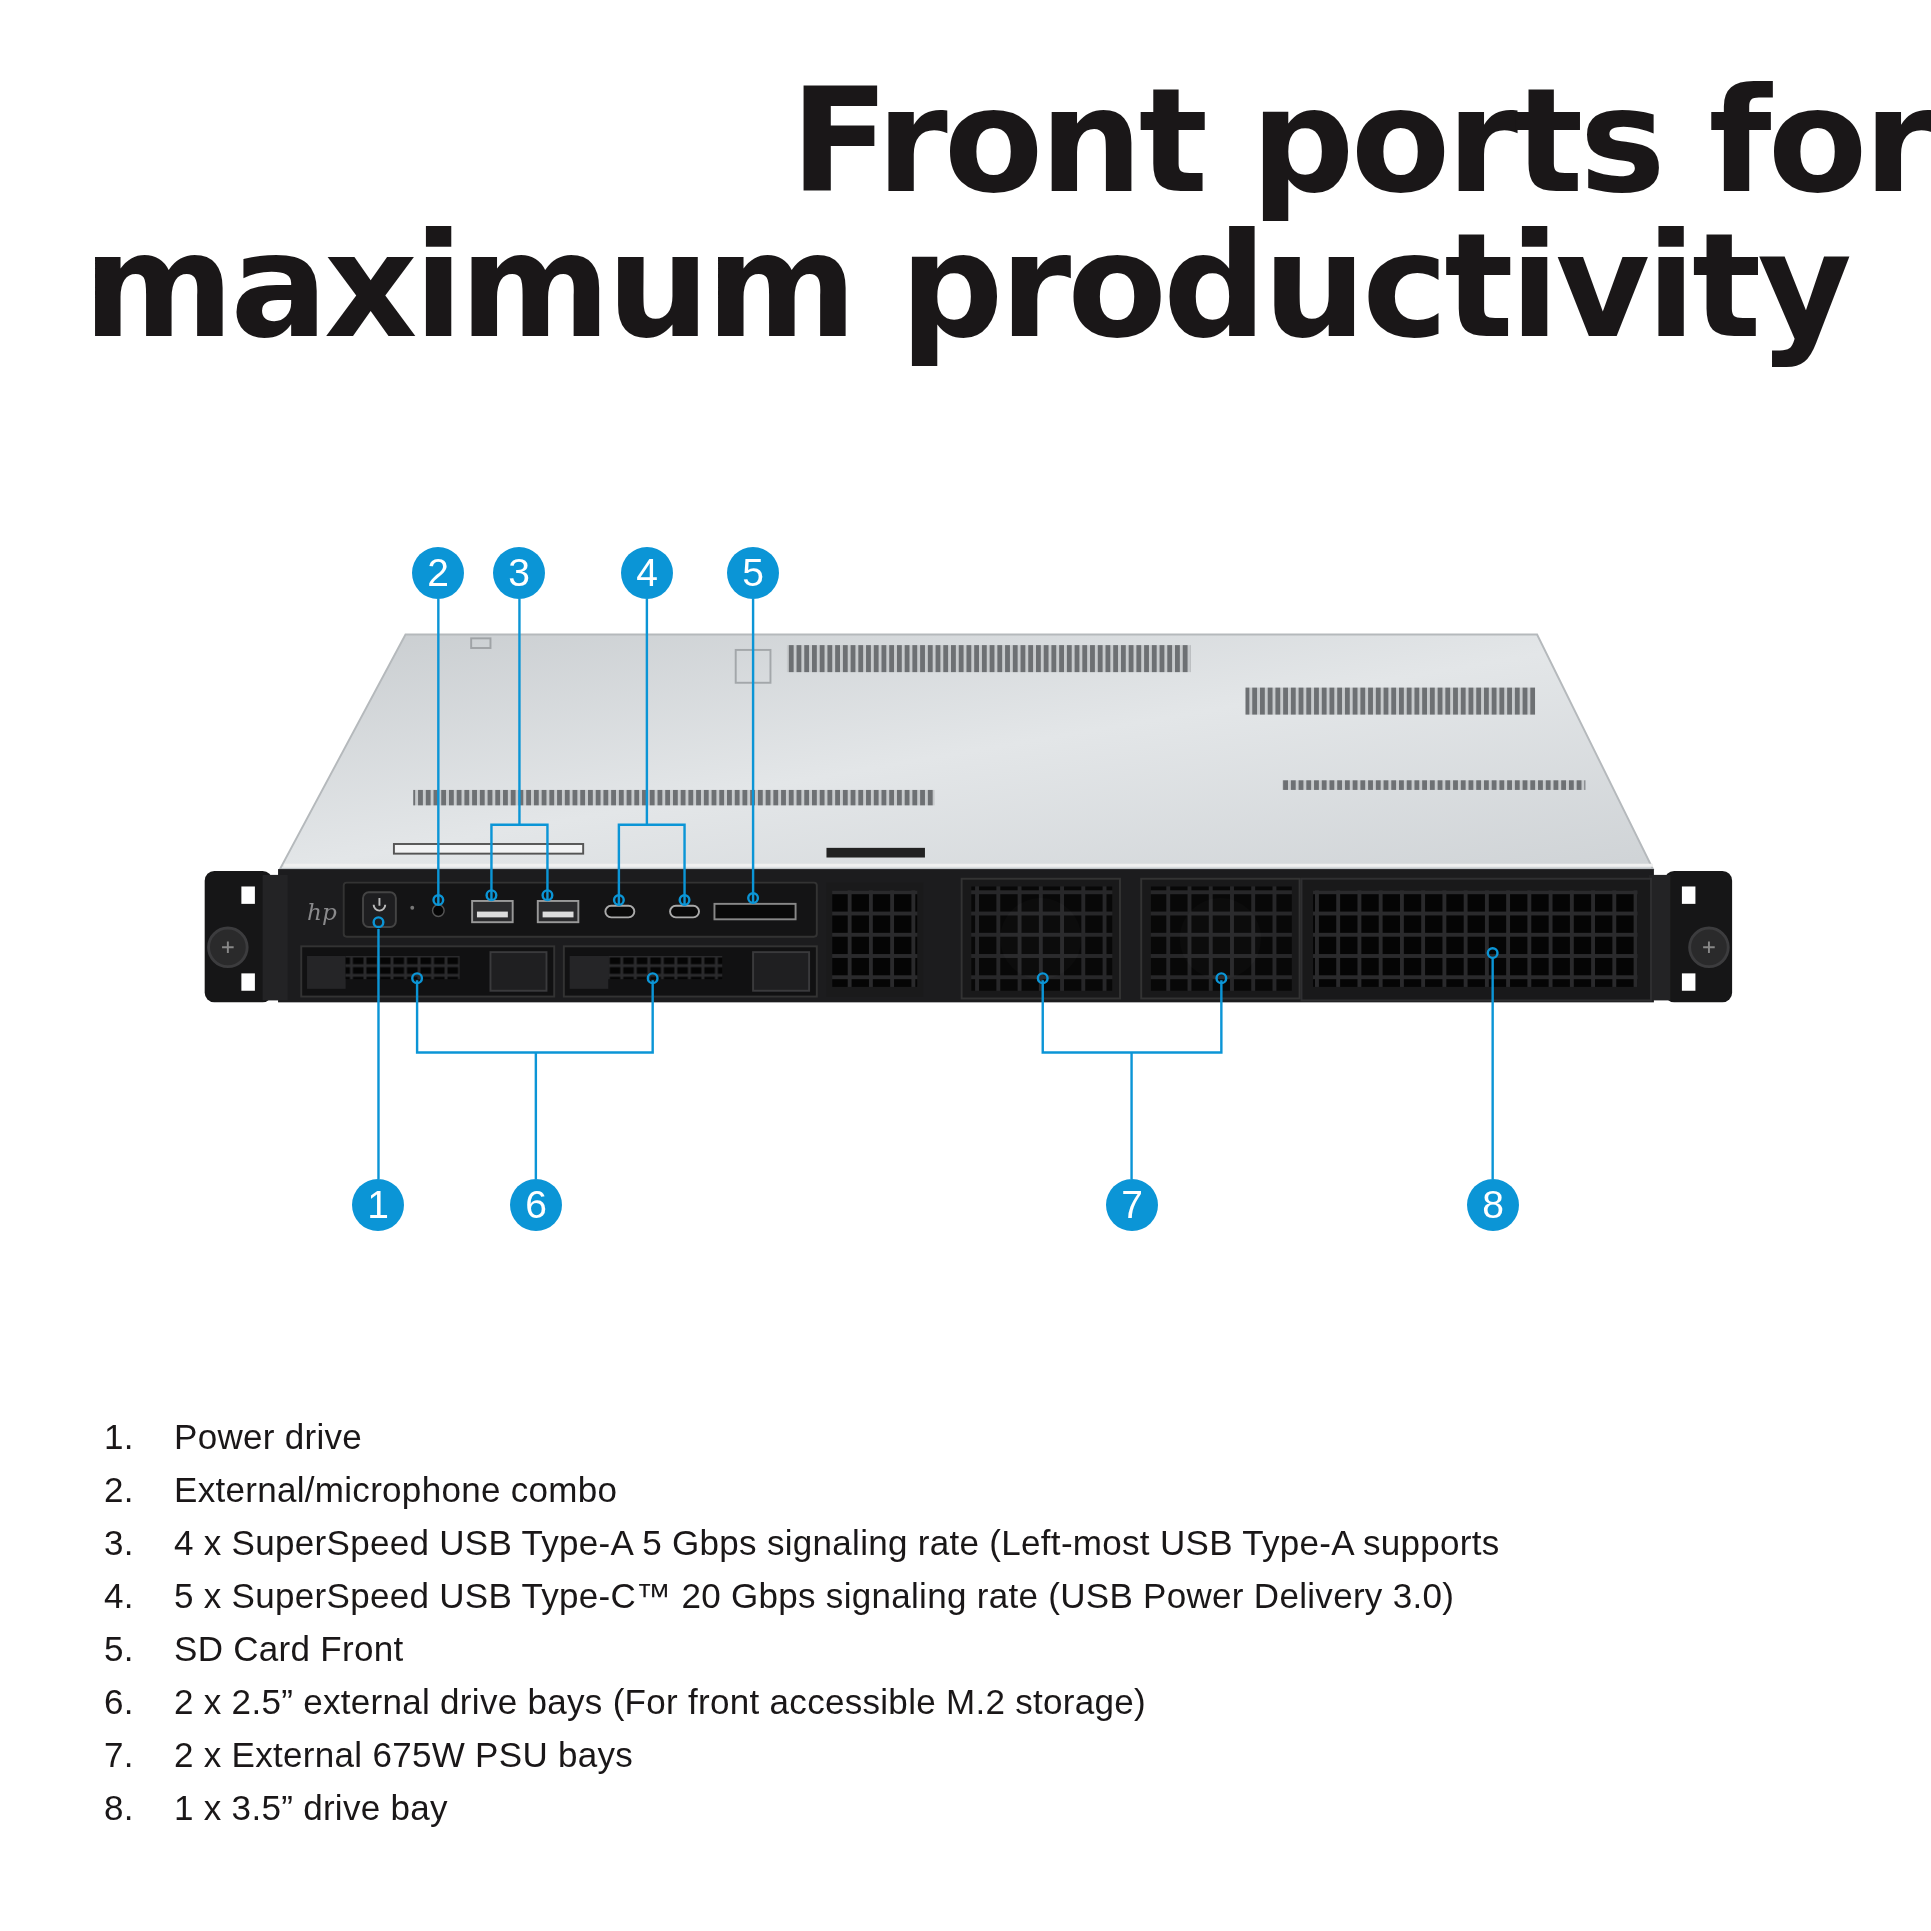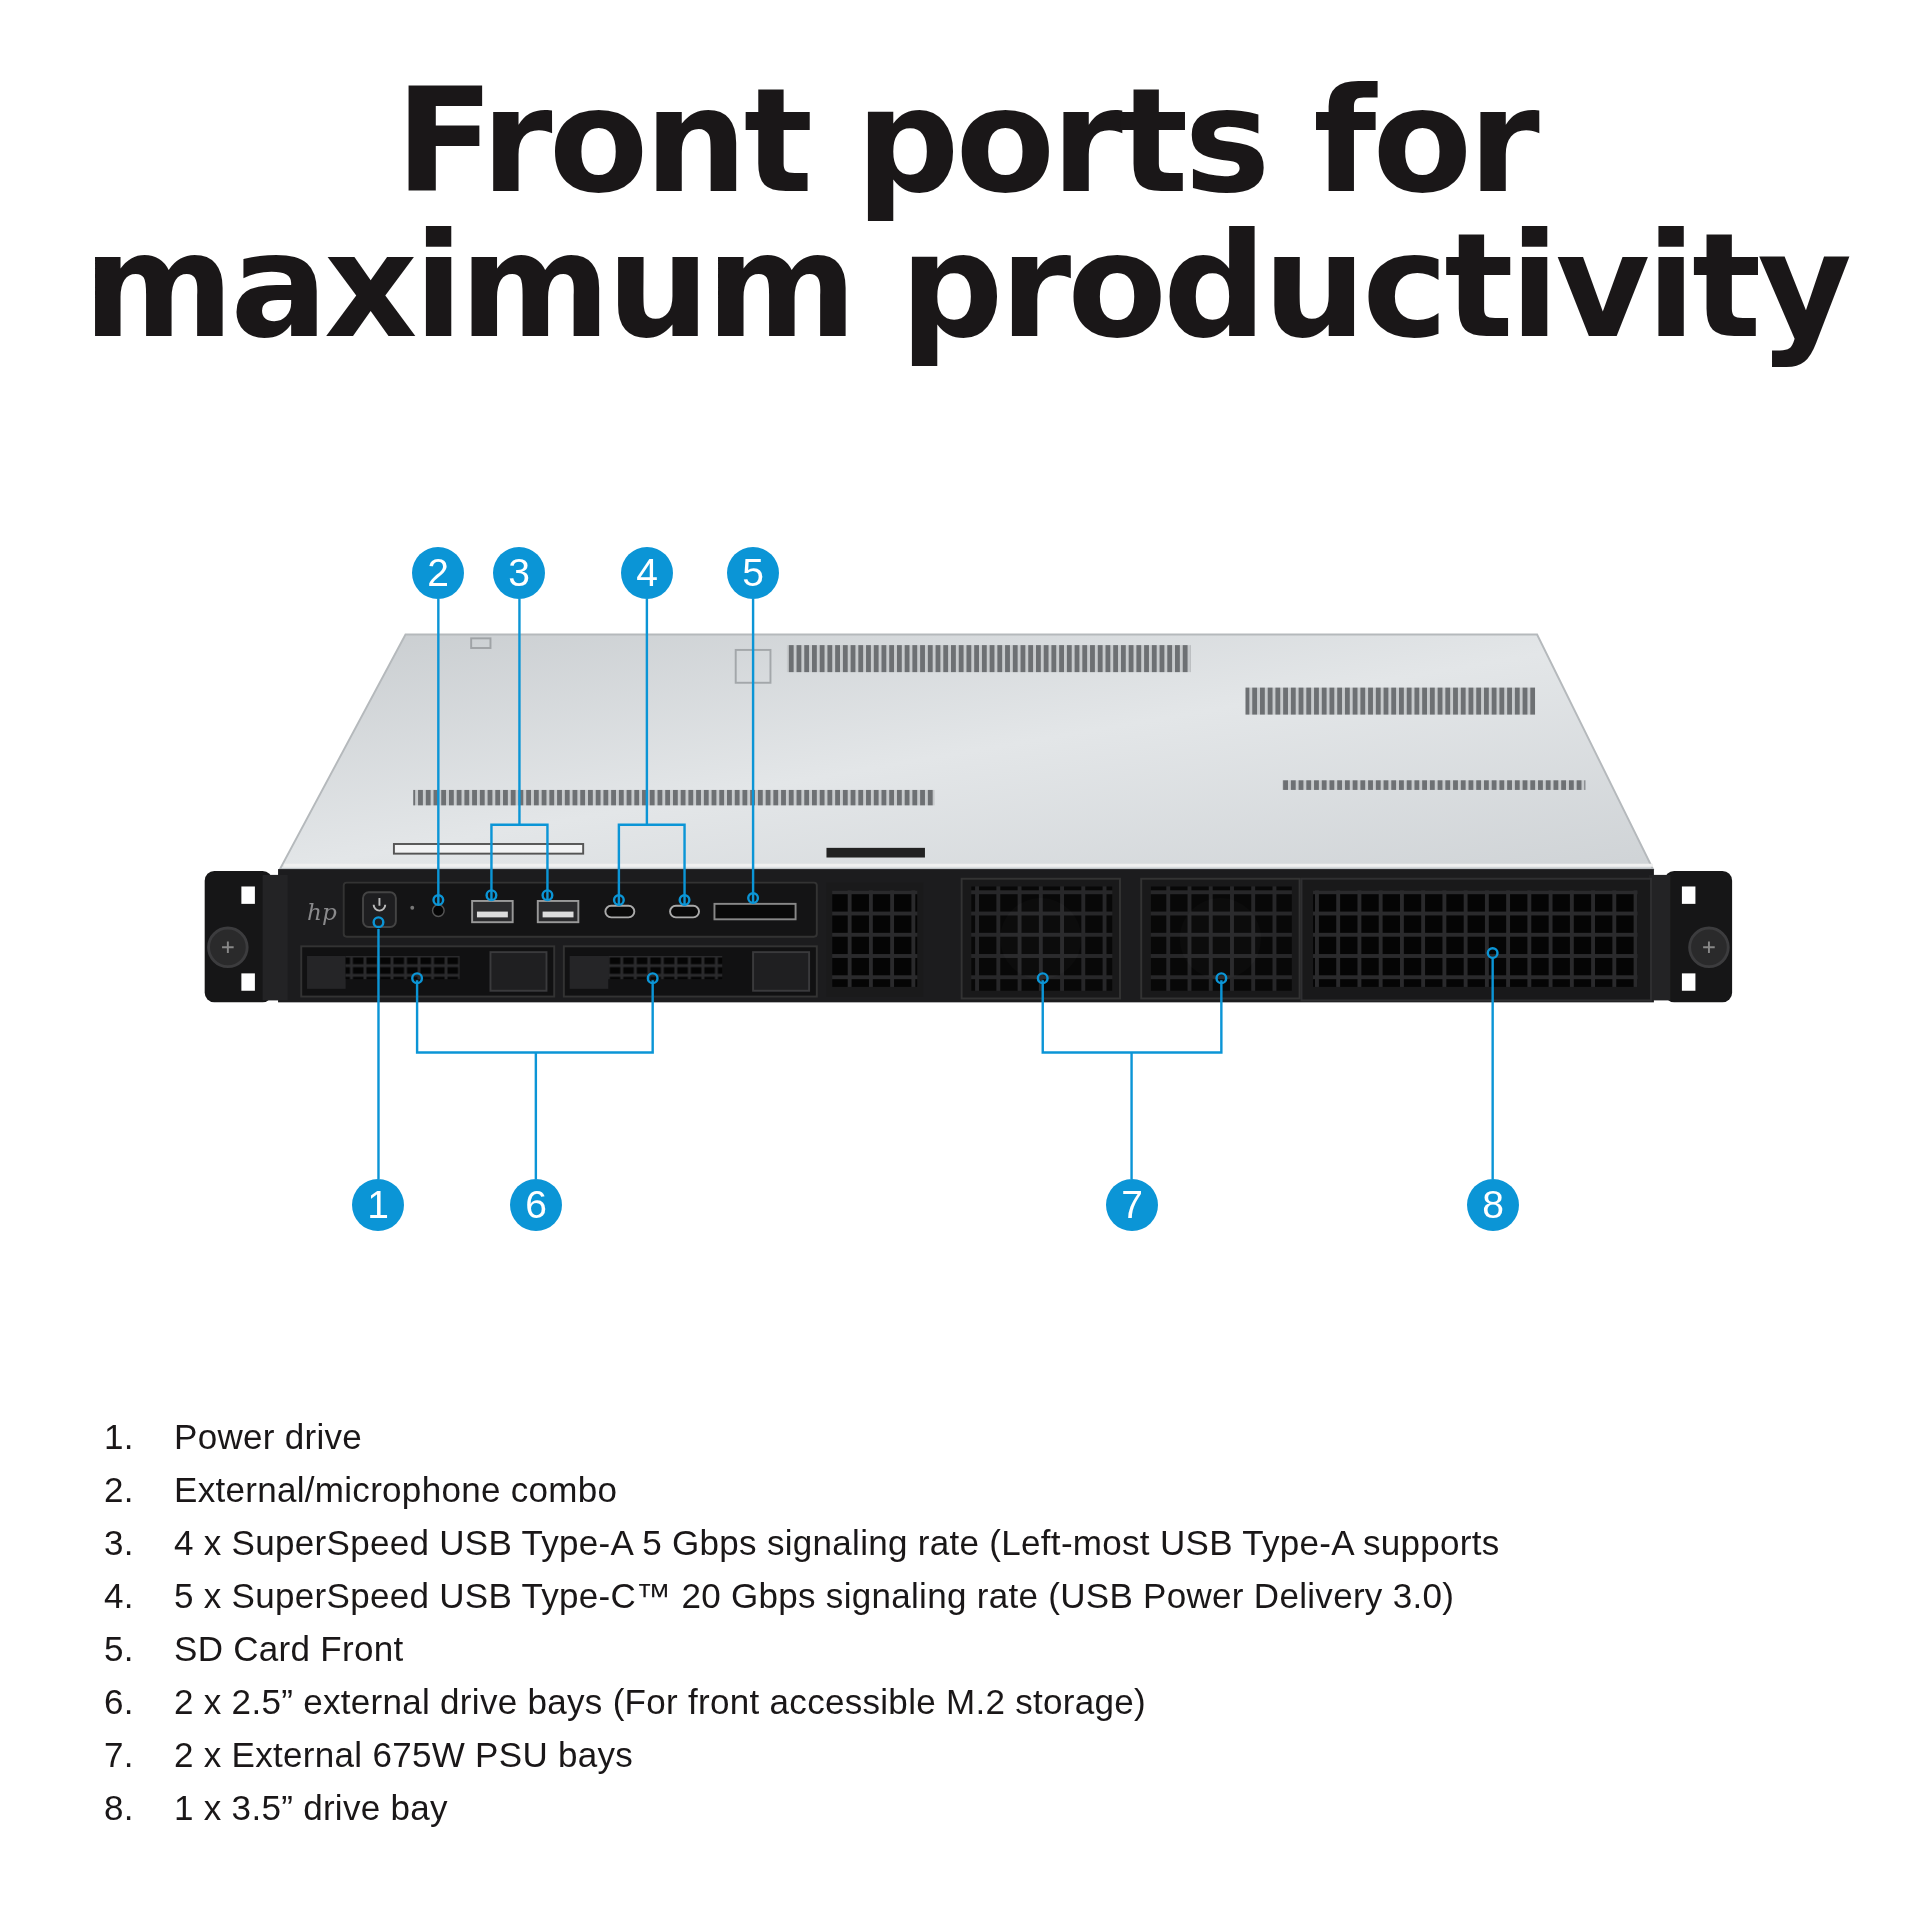--- a/index.html
+++ b/index.html
@@ -2,21 +2,21 @@
 <html><head>
   <meta charset="utf-8">
   <style>
     html, body { margin: 0; padding: 0; background: #ffffff; }
     body { width: 1931px; height: 1931px; position: relative; overflow: hidden;
            font-family: "Liberation Sans", "DejaVu Sans", sans-serif; color: #1a1718; }
     .title { position: absolute; left: 0; right: 0; top: 68px; text-align: center;
              font-family: "DejaVu Sans", "Liberation Sans", sans-serif; font-weight: 700;
              font-size: 145px; line-height: 145px; letter-spacing: -3.9px; color: #1a1718; }
     .title .l { display: block; }
-    .title .l1 { height: 145px; }
+    .title .l1 { height: 145px; text-align: right; }
     .title .l2 { margin-top: 0px; }
 
     .diagram { position: absolute; left: 0; top: 0; width: 1931px; height: 1352px; }
     .diagram svg { position: absolute; left: 0; top: 0; }
 
     .callout { position: absolute; width: 52px; height: 52px; border-radius: 50%;
                background: #0b95d6; color: #ffffff; display: flex; align-items: center;
                justify-content: center; font-size: 39px; font-family: "Liberation Sans", sans-serif;
                font-weight: 400; transform: translate(-50%, -50%); }
 

